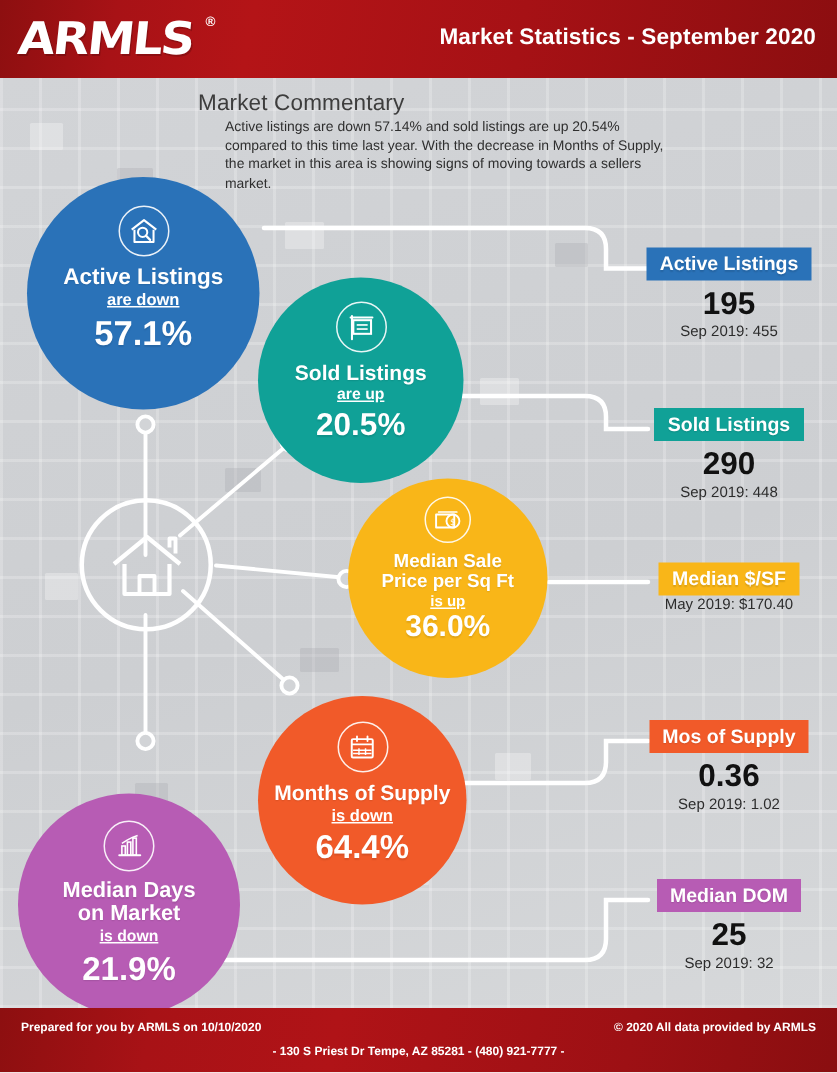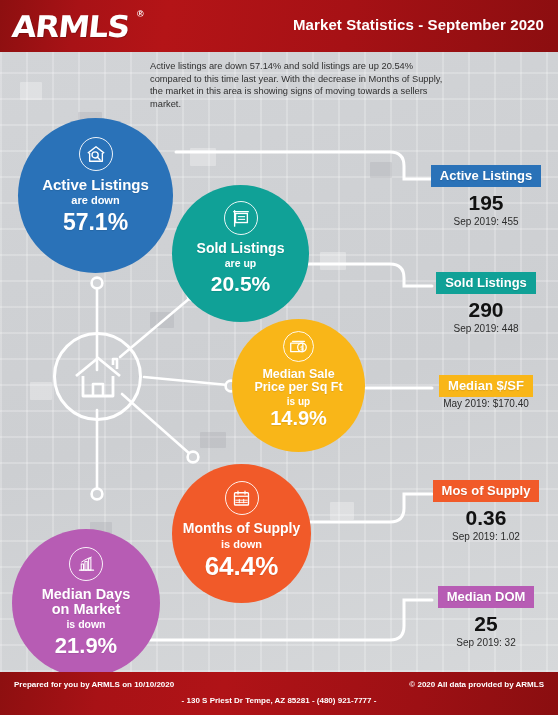--- a/index.html
+++ b/index.html
@@ -90,21 +90,21 @@
     width: 34px; height: 34px;
     border: 1.6px solid rgba(255,255,255,0.9);
     border-radius: 50%;
     display: flex; align-items: center; justify-content: center;
   }
   .b-title {
     font-weight: bold; line-height: 1.06;
     margin-top: 6px; padding: 0 8px;
     text-shadow: 0 1px 1px rgba(0,0,0,0.10);
   }
-  .b-sub { font-weight: bold; line-height: 1.1; margin-top: 2px; }
+  .b-sub { font-weight: bold; line-height: 1.1; margin-top: 2px; text-decoration: underline; }
   .b-val { font-weight: bold; line-height: 1.05; margin-top: 3px;
            text-shadow: 0 1px 1px rgba(0,0,0,0.10); }
 
   #bubble-active { left: 18px;  top: 66px;  width: 155px; height: 155px; background: #2a72b8; }
   #bubble-active .b-title { font-size: 15px; }
   #bubble-active .b-sub   { font-size: 11px; }
   #bubble-active .b-val   { font-size: 23px; }
 
   #bubble-sold { left: 172px; top: 133px; width: 137px; height: 137px; background: #10a197; }
   #bubble-sold .b-title { font-size: 14px; }
@@ -113,21 +113,21 @@
 
   #bubble-price { left: 232px; top: 267px; width: 133px; height: 133px; background: #f9b618; }
   #bubble-price .ic { margin-top: 9%; width: 31px; height: 31px; }
   #bubble-price .b-title { font-size: 12.5px; }
   #bubble-price .b-sub   { font-size: 10px; }
   #bubble-price .b-val   { font-size: 20px; margin-top: 1px; }
 
   #bubble-mos { left: 172px; top: 412px; width: 139px; height: 139px; background: #f15a29; }
   #bubble-mos .b-title { font-size: 14px; }
   #bubble-mos .b-sub   { font-size: 11px; }
-  #bubble-mos .b-val   { font-size: 26px; }
+  #bubble-mos .b-val   { font-size: 22px; }
 
   #bubble-dom { left: 12px; top: 477px; width: 148px; height: 148px; background: #b75cb4; }
   #bubble-dom .b-title { font-size: 14.5px; }
   #bubble-dom .b-sub   { font-size: 10.5px; }
   #bubble-dom .b-val   { font-size: 22px; }
 
   
   #hub {
     position: absolute; left: 53px; top: 280px;
     width: 89px; height: 89px;
@@ -216,20 +216,21 @@
       <g fill="none" stroke="#ffffff" stroke-width="3" stroke-linecap="round">
         <path d="M176,100 L390,100 Q404,100 404,114 L404,127 L432,127"></path>
         <path d="M308,212 L390,212 Q404,212 404,226 L404,234 L432,234"></path>
         <path d="M366,336 L404,336 L432,336"></path>
         <path d="M310,470 L390,470 Q404,470 404,456 L404,442 L432,442"></path>
         <path d="M150,588 L390,588 Q404,588 404,574 L404,548 L432,548"></path>
       </g>
     </svg>
 
     <div id="commentary">
+      <div id="commentary-title">Market Commentary</div>
       <div id="commentary-body">Active listings are down 57.14% and sold listings are up 20.54% compared to this time last year. With the decrease in Months of Supply, the market in this area is showing signs of moving towards a sellers market.</div>
     </div>
 
     <div id="hub">
       <svg width="52" height="46" viewBox="0 0 52 46">
         <path d="M4 22 L26 4 L48 22" fill="none" stroke="#fff" stroke-width="2.8" stroke-linejoin="round"></path>
         <path d="M41 11 L41 5 L45 5 L45 15" fill="none" stroke="#fff" stroke-width="2.6" stroke-linejoin="round"></path>
         <path d="M11 22 L11 42 L41 42 L41 22" fill="none" stroke="#fff" stroke-width="2.8" stroke-linejoin="round"></path>
         <path d="M21 42 L21 30 L31 30 L31 42" fill="none" stroke="#fff" stroke-width="2.6" stroke-linejoin="round"></path>
       </svg>
@@ -269,21 +270,21 @@
         <svg width="21" height="19" viewBox="0 0 24 22">
           <path d="M3 7 L17 7 L17 17 L3 17 Z" fill="none" stroke="#fff" stroke-width="1.5" stroke-linejoin="round"></path>
           <path d="M5 5 L19 5" fill="none" stroke="#fff" stroke-width="1.3" stroke-linecap="round"></path>
           <circle cx="16" cy="12" r="5" fill="none" stroke="#fff" stroke-width="1.5"></circle>
           <text x="16" y="15.2" font-size="7" fill="#fff" text-anchor="middle" font-family="DejaVu Sans, sans-serif">$</text>
         </svg>
       </div>
       <div class="b-title">Median Sale</div>
       <div class="b-title" style="margin-top:0;">Price per Sq Ft</div>
       <div class="b-sub">is up</div>
-      <div class="b-val">14.9%</div>
+      <div class="b-val">36.0%</div>
     </div>
 
     <div class="bubble" id="bubble-mos">
       <div class="ic">
         <svg width="21" height="20" viewBox="0 0 24 22">
           <rect x="4" y="5" width="16" height="14" fill="none" stroke="#fff" stroke-width="1.5" rx="1"></rect>
           <line x1="4" y1="9" x2="20" y2="9" stroke="#fff" stroke-width="1.4"></line>
           <line x1="8" y1="3" x2="8" y2="6.5" stroke="#fff" stroke-width="1.4" stroke-linecap="round"></line>
           <line x1="16" y1="3" x2="16" y2="6.5" stroke="#fff" stroke-width="1.4" stroke-linecap="round"></line>
           <line x1="9.5" y1="12" x2="9.5" y2="17" stroke="#fff" stroke-width="1.1"></line>

